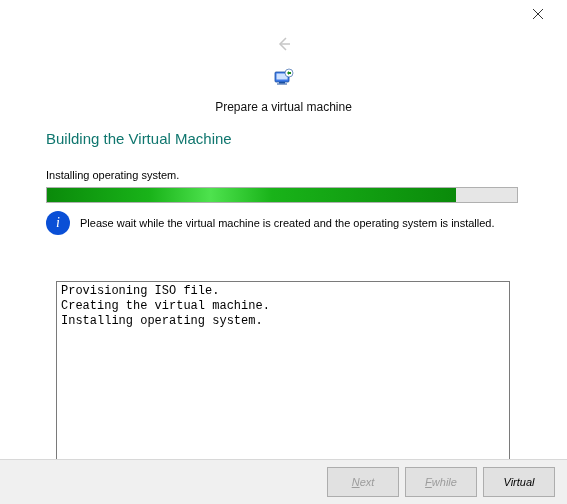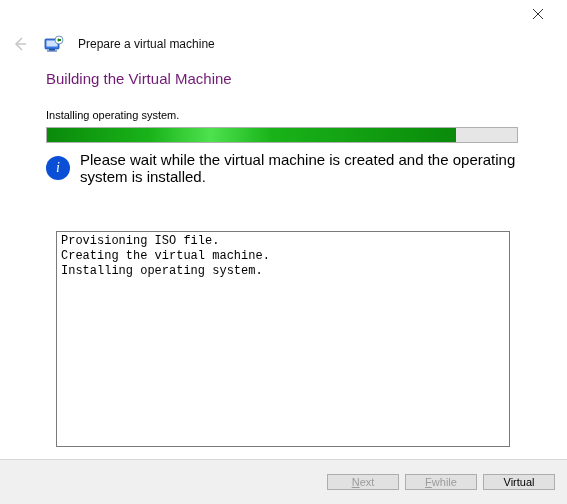--- a/index.html
+++ b/index.html
@@ -26,20 +26,21 @@
       align-items: center;
       justify-content: center;
       cursor: pointer;
     }
     .close-btn svg { width: 10px; height: 10px; }
     .header-row {
       display: flex;
       align-items: center;
       padding: 6px 10px 10px 10px;
       gap: 14px;
+      flex-direction: column;
     }
     .back-arrow {
       width: 20px;
       height: 20px;
       display: flex;
       align-items: center;
       justify-content: center;
       color: #c2c2c2;
     }
     .app-icon {
@@ -49,21 +50,21 @@
     }
     .app-icon svg { width: 20px; height: 18px; }
     .header-title {
       font-size: 12px;
       color: #111;
     }
     .content {
       padding: 6px 46px 0 46px;
     }
     .page-heading {
-      color: #701a75;
+      color: #0f766e;
       font-size: 15px;
       font-weight: 400;
       margin-bottom: 22px;
     }
     .status-text {
       font-size: 11px;
       margin-bottom: 6px;
     }
     .progress-bar {
       width: 472px;
@@ -92,21 +93,21 @@
       display: flex;
       align-items: center;
       justify-content: center;
       color: #fff;
       font-family: Georgia, serif;
       font-style: italic;
       font-size: 14px;
       flex-shrink: 0;
     }
     .info-text {
-      font-size: 15px;
+      font-size: 11px;
     }
     .log-box {
       margin-top: 46px;
       width: 454px;
       height: 216px;
       border: 1px solid #7a7a7a;
       background: #fff;
       padding: 2px 4px;
       font-family: "Courier New", monospace;
       font-size: 12px;
@@ -124,27 +125,28 @@
       background: #f0f0f0;
       border-top: 1px solid #d8d8d8;
       display: flex;
       justify-content: flex-end;
       align-items: center;
       padding-right: 12px;
       gap: 6px;
     }
     .btn {
       min-width: 72px;
-      height: 16px;
+      height: 30px;
       background: #e1e1e1;
       border: 1px solid #adadad;
       font-size: 11px;
       font-family: inherit;
       cursor: pointer;
       padding: 0 10px;
+      font-style: italic;
     }
     .btn:disabled {
       color: #9c9c9c;
       cursor: default;
     }
     .btn .ul { text-decoration: underline; }
   </style>
 </head>
 <body>
 

